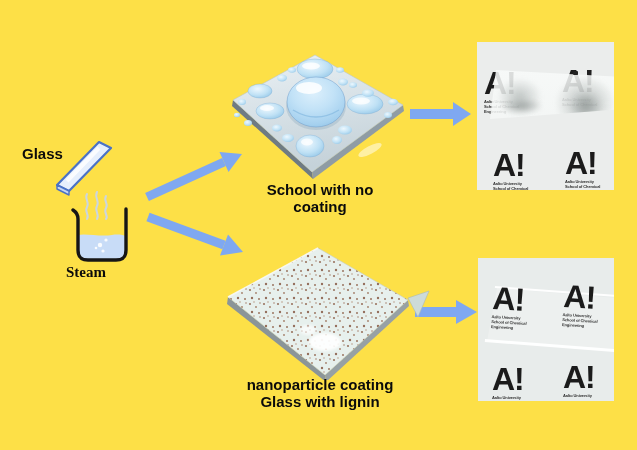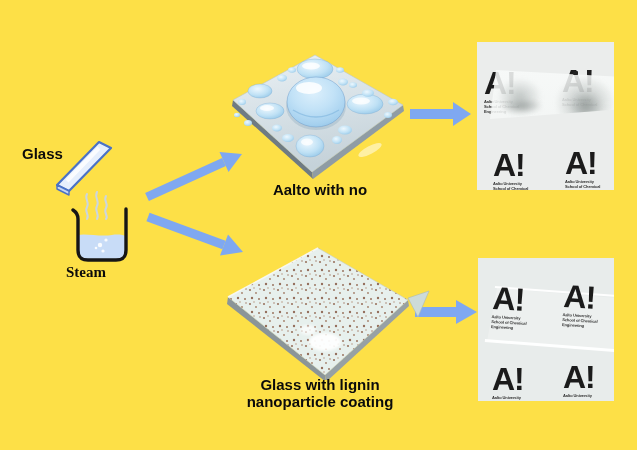--- a/index.html
+++ b/index.html
@@ -115,21 +115,22 @@
       <ellipse cx="115" cy="30" rx="4" ry="2.8" fill="url(#dropG)"></ellipse>
       <ellipse cx="67" cy="30" rx="4" ry="2.8" fill="url(#dropG)"></ellipse>
       <ellipse cx="91" cy="62" rx="29" ry="25" fill="url(#dropBig)" stroke="rgba(100,150,200,0.55)" stroke-width="0.8"></ellipse>
       <ellipse cx="84" cy="48" rx="13" ry="6" fill="#ffffff" opacity="0.85"></ellipse>
       <path d="M68,70 q23,14 46,0" fill="none" stroke="#7db4dd" stroke-width="1.4" opacity="0.6"></path>
       <ellipse cx="145" cy="110" rx="13" ry="4" fill="#ffffff" opacity="0.5" transform="rotate(-28 145 110)"></ellipse>
     </g>
   </svg>
 
   <div class="abs caption" style="left:240px;top:181px;width:160px;">
-    <div>Aalto with no</div>
+    <div>School with no</div>
+    <div>coating</div>
   </div>
 
   <svg class="abs" style="left:220px;top:245px;" width="215" height="135" viewBox="0 0 215 135">
     <defs>
       <pattern id="dots" patternUnits="userSpaceOnUse" width="14" height="14">
         <circle cx="2" cy="3" r="1.1" fill="#8d5f48"></circle>
         <circle cx="8" cy="6" r="0.9" fill="#96684e"></circle>
         <circle cx="4" cy="11" r="1.2" fill="#855741"></circle>
         <circle cx="12" cy="2" r="0.8" fill="#9c7058"></circle>
         <circle cx="11" cy="12" r="1" fill="#8d5f48"></circle>
@@ -143,22 +144,22 @@
     <polygon points="8,52 105,130 106,137 7,59" fill="#8b9598"></polygon>
     <polygon points="188,55 105,130 106,137 189,61" fill="#97a1a4"></polygon>
     <polygon points="98,3 188,55 105,130 8,52" fill="#e7f0ed" stroke="#c2cfcc" stroke-width="0.6"></polygon>
     <polygon points="98,3 188,55 105,130 8,52" fill="url(#dots)" opacity="0.85"></polygon>
     <ellipse cx="105" cy="97" rx="16" ry="9" fill="#ffffff" opacity="0.95" filter="url(#soft)"></ellipse>
     <ellipse cx="88" cy="85" rx="8" ry="5" fill="#ffffff" opacity="0.7" filter="url(#soft)"></ellipse>
     <line x1="98" y1="3" x2="8" y2="52" stroke="#ffffff" stroke-width="1.5" opacity="0.8"></line>
   </svg>
 
   <div class="abs caption" style="left:205px;top:376px;width:230px;">
+    <div>nanoparticle coating</div>
     <div>Glass with lignin</div>
-    <div>nanoparticle coating</div>
   </div>
 
   <div class="photo" style="left:477px;top:42px;width:137px;height:148px;background:#ebedec;">
 
     <div class="logo" style="left:7px;top:28px;">
       <div class="mark">A!</div>
       <div class="sub" style="margin-top:3px;">Aalto University</div>
       <div class="sub">School of Chemical</div>
       <div class="sub">Engineering</div>
     </div>

